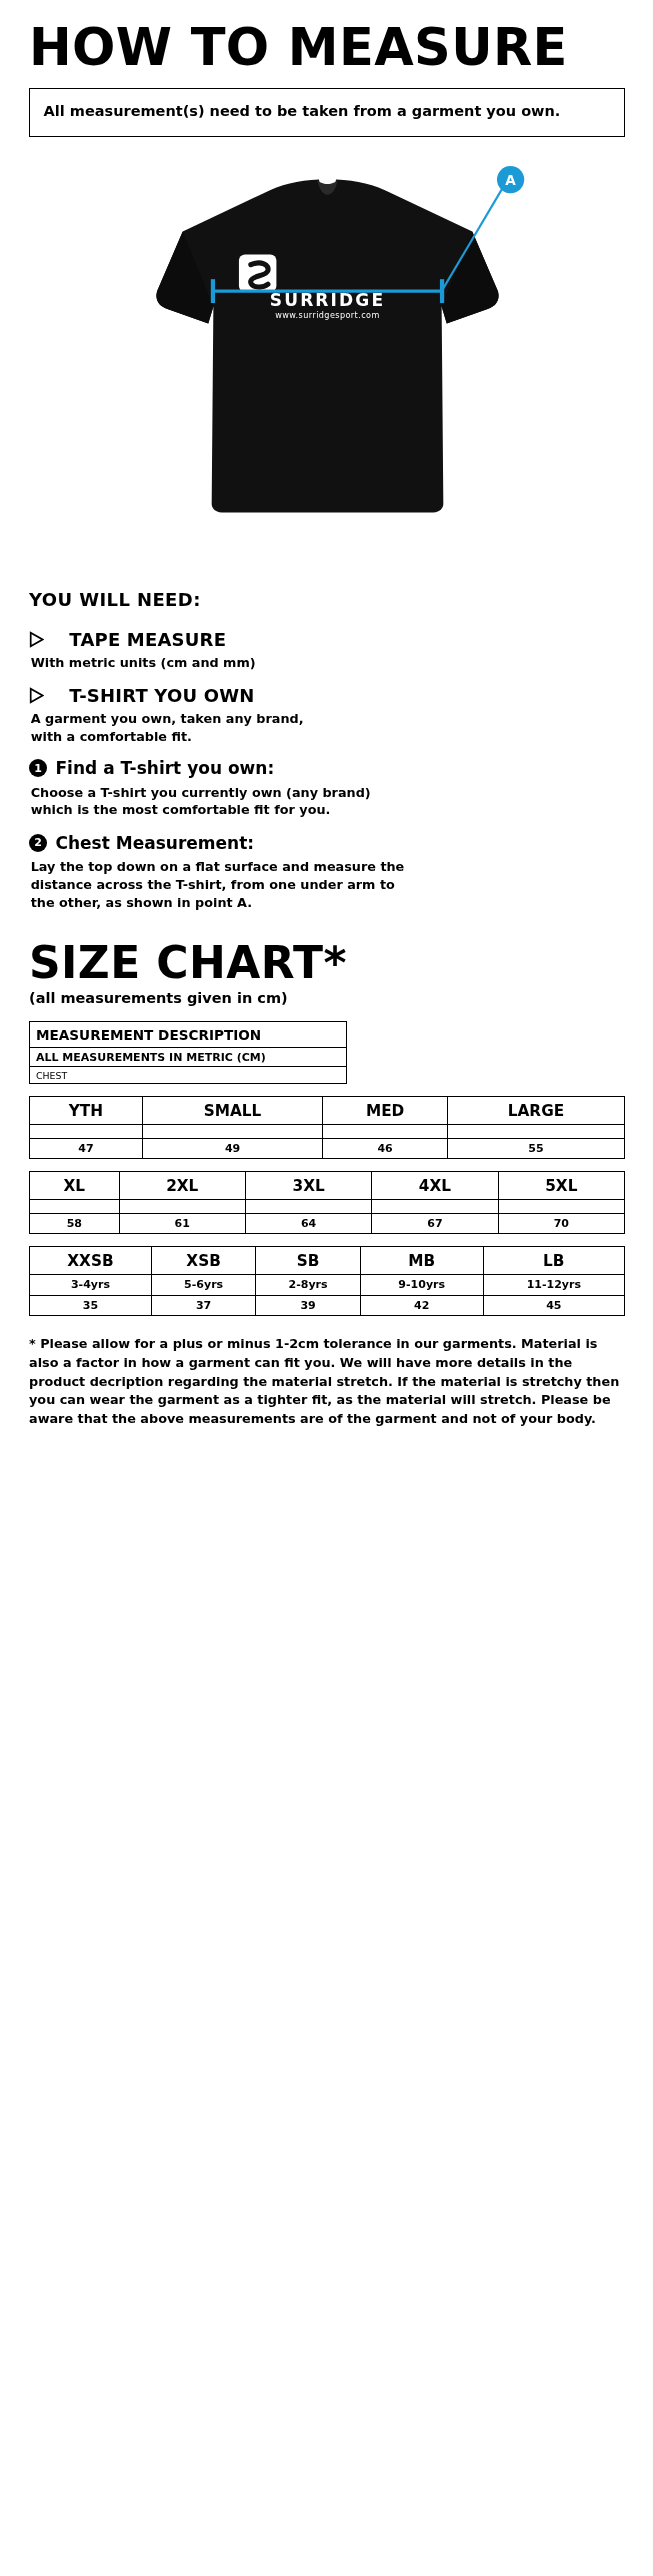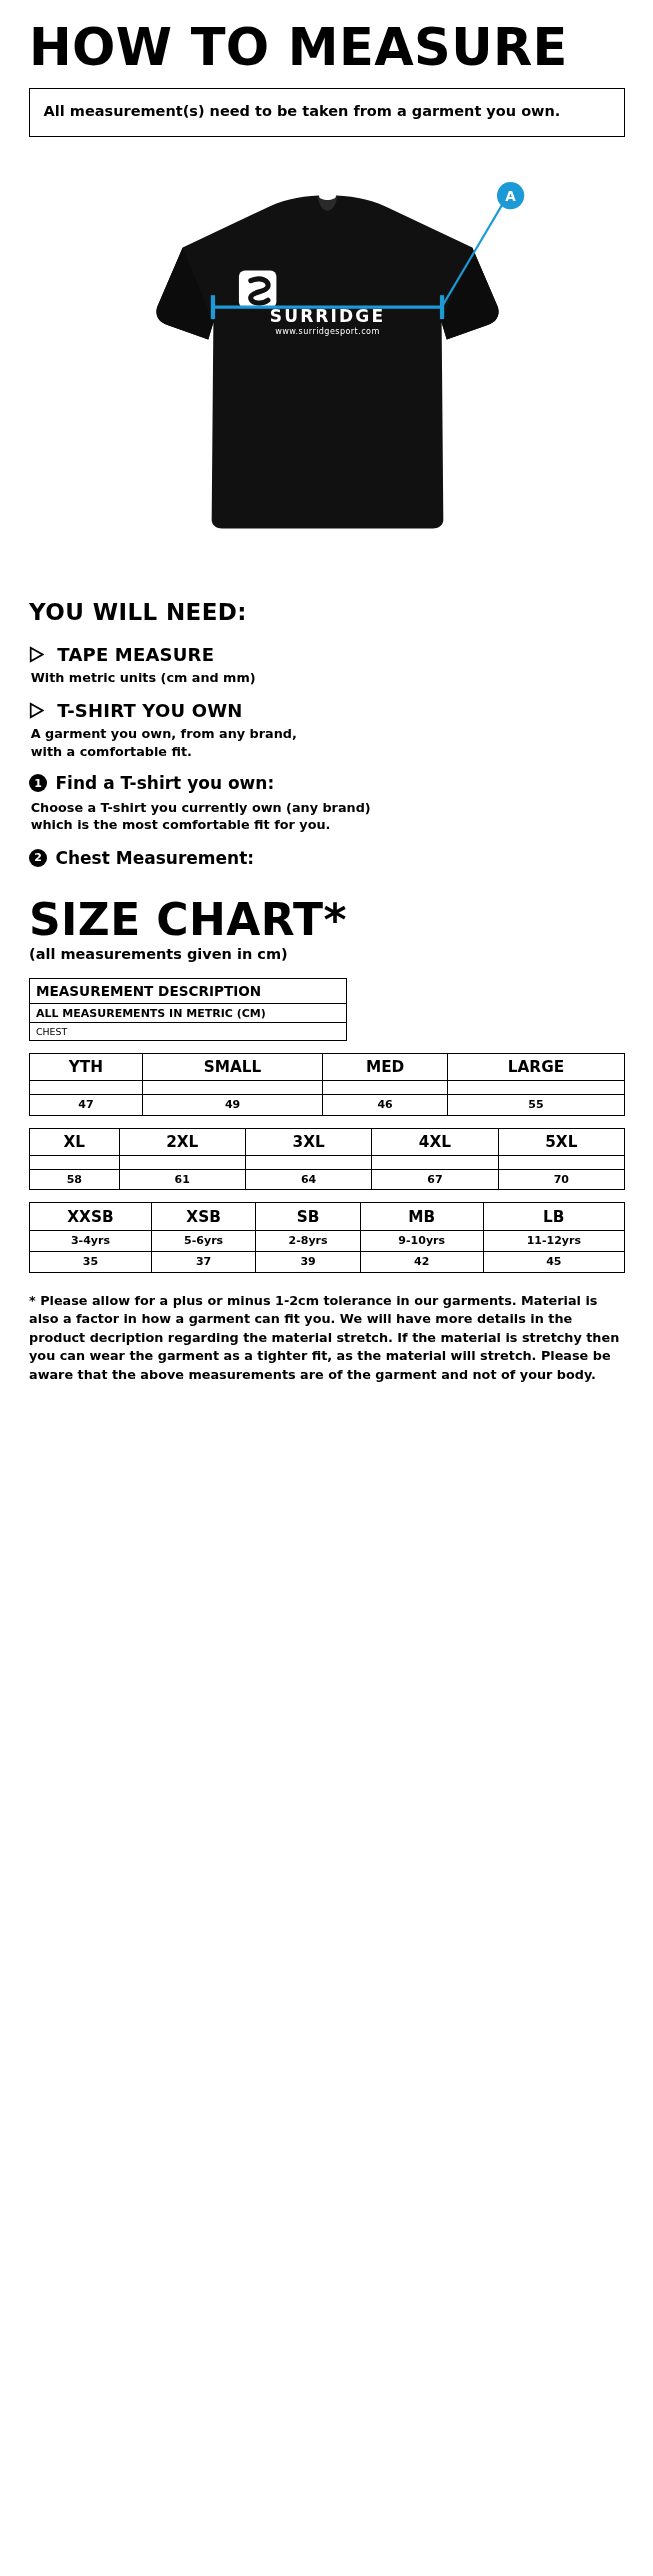--- a/index.html
+++ b/index.html
@@ -25,21 +25,21 @@
     font-weight: bold;
     letter-spacing: 0.4px;
     margin: 22px 0 15.3px 0;
     line-height: 1;
   }
 
   
   .notice-box {
     border: 1.7px solid #000;
     padding: 12px 13.6px 13.6px 13.6px;
-    margin-bottom: 42px;
+    margin-bottom: 26px;
   }
   .notice-box p {
     margin: 0;
     font-size: 14.5px;
     font-weight: bold;
     line-height: 1.45;
   }
 
   
   .shirt-wrap {
@@ -47,32 +47,32 @@
     height: 401px;
     margin-bottom: 17px;
   }
   .shirt-svg {
     display: block;
     margin: 0 auto;
   }
 
   
   .section-heading {
-    font-size: 23px;
+    font-size: 18px;
     font-weight: bold;
     letter-spacing: 0.4px;
-    margin: 19px 0 19px 0;
+    margin: 25px 0 19px 0;
   }
 
   
   .need-item { margin-bottom: 13.6px; }
   .need-head {
     display: flex;
     align-items: center;
-    gap: 13px;
+    gap: 25px;
   }
   .tri-outline {
     width: 15.3px; height: 17px;
     flex: none;
     position: relative;
   }
   .need-title {
     font-size: 18px;
     font-weight: bold;
     letter-spacing: 0.2px;
@@ -247,38 +247,41 @@
 
   <div class="need-item">
     <div class="need-head">
       <span class="tri-outline">
         <svg width="15.3" height="17" viewBox="0 0 18 20">
             <polygon points="2,2 16,10 2,18" fill="none" stroke="#000" stroke-width="2"></polygon>
           </svg>
       </span>
       <span class="need-title">T-SHIRT YOU OWN</span>
     </div>
-    <div class="need-sub" style="white-space:pre-line">A garment you own, from any brand,
+    <div class="need-sub" style="white-space:pre-line">A garment you own, taken any brand,
 with a comfortable fit.</div>
   </div>
 
   <div class="step">
     <div class="step-head">
       <span class="circle-num">1</span>
       <span class="step-title">Find a T-shirt you own:</span>
     </div>
     <div class="step-body" style="white-space:pre-line">Choose a T-shirt you currently own (any brand)
 which is the most comfortable fit for you.</div>
   </div>
 
   <div class="step">
     <div class="step-head">
       <span class="circle-num">2</span>
       <span class="step-title">Chest Measurement:</span>
     </div>
+    <div class="step-body" style="white-space:pre-line">Lay the top down on a flat surface and measure the
+distance across the T-shirt, from one under arm to
+the other, as shown in point A.</div>
   </div>
 
   <h2 class="size-title">SIZE CHART*</h2>
   <div class="size-sub">(all measurements given in cm)</div>
 
   <table class="tbl desc-tbl">
     <tbody>
         <tr class="r1">
           <td>MEASUREMENT DESCRIPTION</td>
         </tr>

